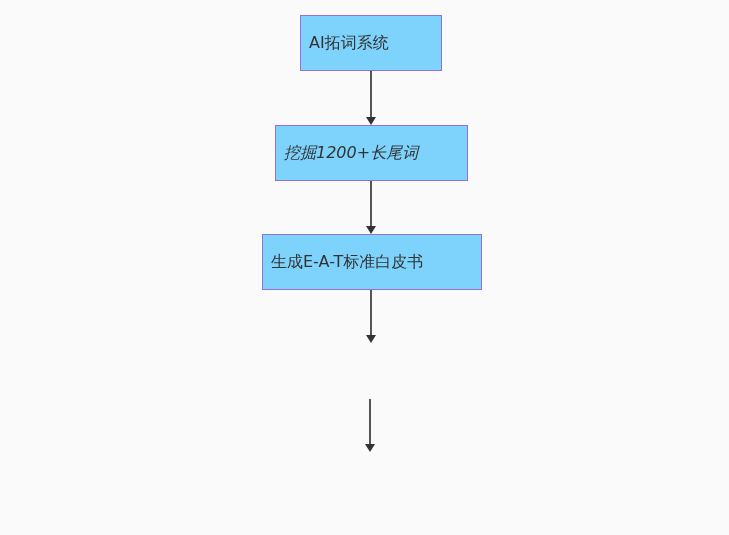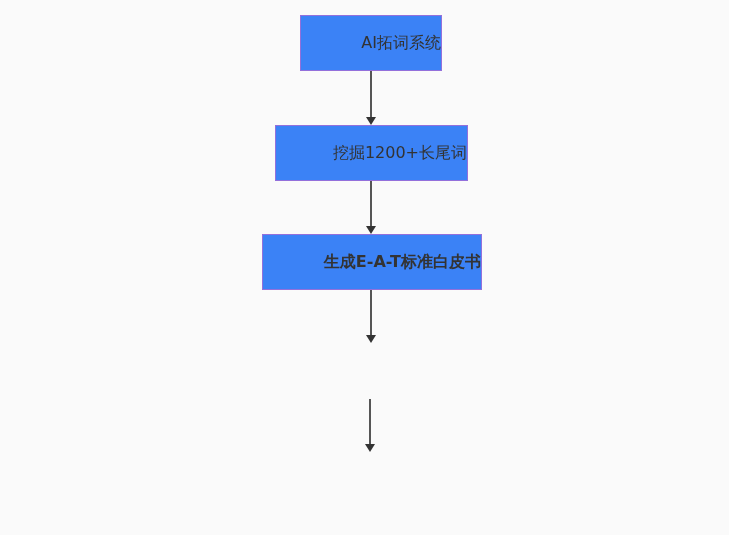--- a/index.html
+++ b/index.html
@@ -10,33 +10,34 @@
     position: relative;
     width: 729px;
     height: 535px;
     background: #fafafa;
     font-family: "DejaVu Sans", "Liberation Sans", sans-serif;
     overflow: hidden;
   }
   .node {
     position: absolute;
     box-sizing: border-box;
-    background: #3b82f6;
+    background: #7dd3fc;
     border: 1px solid #9370DB;
     color: #333333;
     font-size: 16px;
     display: flex;
     align-items: center;
-    justify-content: flex-end;
+    justify-content: flex-start;
     text-align: center;
     white-space: nowrap;
+    padding-left: 8px;
   }
   .n1 { left: 300px; top: 15px;  width: 142px; height: 56px; }
-  .n2 { left: 275px; top: 125px; width: 193px; height: 56px; }
-  .n3 { left: 262px; top: 234px; width: 220px; height: 56px; font-weight: bold; }
+  .n2 { left: 275px; top: 125px; width: 193px; height: 56px; font-style: italic; }
+  .n3 { left: 262px; top: 234px; width: 220px; height: 56px; }
   .n4 { left: 262px; top: 343px; width: 213px; height: 56px; }
   .n5 { left: 254px; top: 452px; width: 232px; height: 54px; }
 
   .edge {
     position: absolute;
     width: 10px;
   }
   .e1 { left: 366px; top: 71px;  height: 54px; }
   .e2 { left: 366px; top: 181px; height: 53px; }
   .e3 { left: 366px; top: 290px; height: 53px; }

